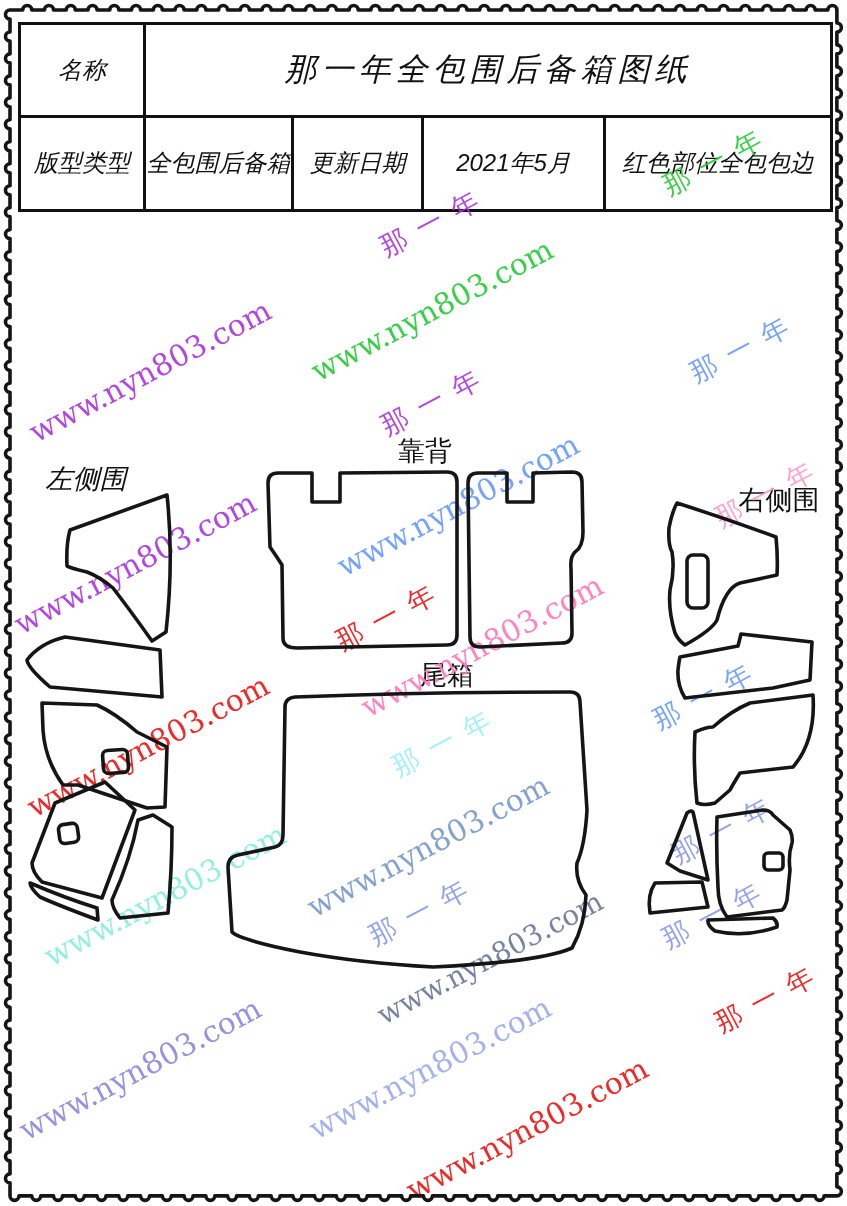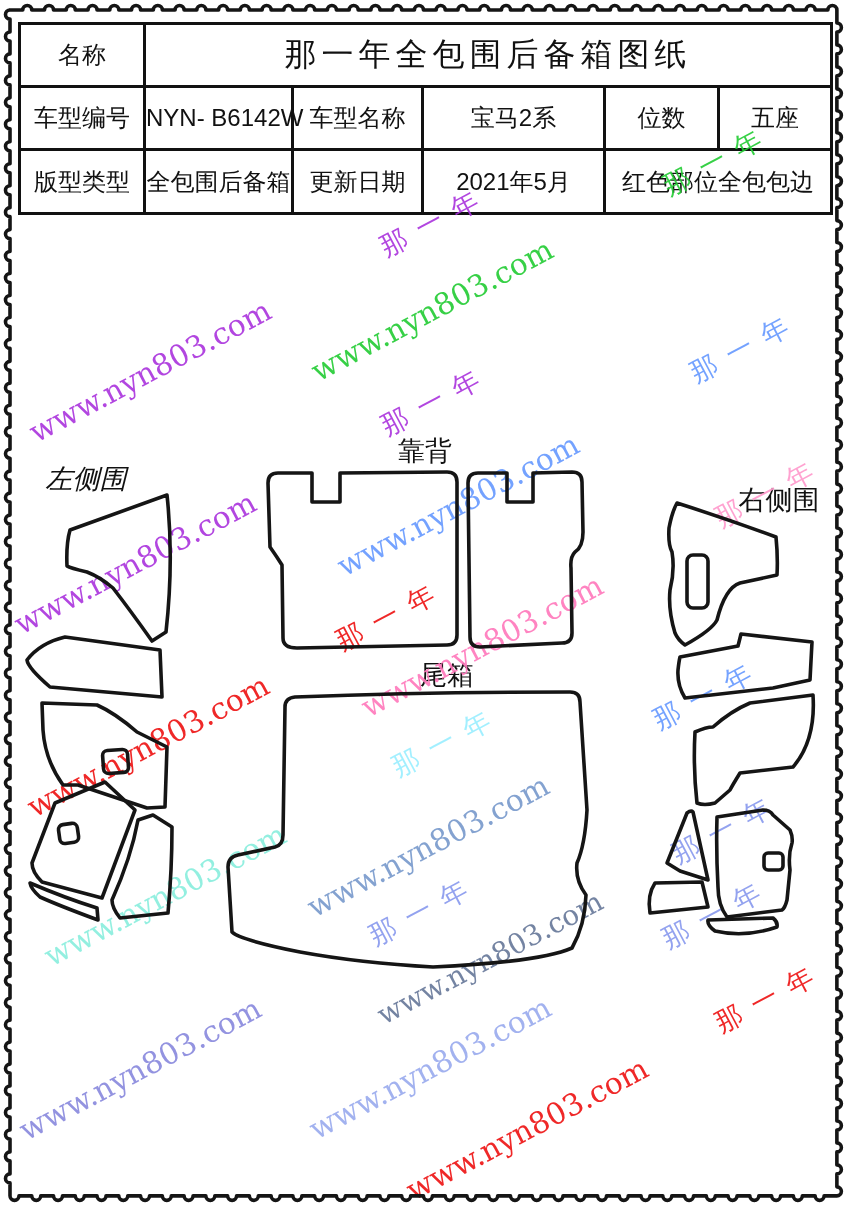--- a/index.html
+++ b/index.html
@@ -3,21 +3,21 @@
 <meta charset="utf-8">
 <style>
   html,body{margin:0;padding:0;background:#ffffff;}
   .page{
     position:relative;width:847px;height:1206px;overflow:hidden;background:#ffffff;
     font-family:"Liberation Sans",sans-serif;
   }
   
   .spec-table{
     position:absolute;left:18px;top:22px;width:812px;height:190px;
-    border-collapse:collapse;table-layout:fixed;z-index:1;background:transparent;
+    border-collapse:collapse;table-layout:fixed;z-index:1;background:transparent;font-style:italic;
   }
   .spec-table td{
     border:3px solid #111111;text-align:center;vertical-align:middle;
     font-size:24px;color:#111111;padding:0;background:transparent;white-space:nowrap;
   }
   .spec-table td.title-cell{font-size:32px;letter-spacing:5px;}
   
   .part-label{
     position:absolute;transform:translate(-50%,-50%);
     font-size:27px;color:#111111;white-space:nowrap;z-index:1;
@@ -43,28 +43,20 @@
         <col style="width:148px">
         <col style="width:130px">
       <col style="width:182px">
         <col style="width:114px">
         <col style="width:113px">
     </colgroup>
     <tbody>
         <tr style="height:63px">
       <td>名称</td>
       <td class="title-cell" colspan="5">那一年全包围后备箱图纸</td>
-    </tr>
-    <tr style="height:63px">
-      <td>车型编号</td>
-      <td>NYN- B6142W</td>
-      <td>车型名称</td>
-      <td>宝马2系</td>
-      <td>位数</td>
-      <td>五座</td>
     </tr>
     <tr style="height:64px">
       <td>版型类型</td>
       <td>全包围后备箱</td>
       <td>更新日期</td>
       <td>2021年5月</td>
       <td colspan="2">红色部位全包包边</td>
     </tr>
   </tbody>
     </table>

